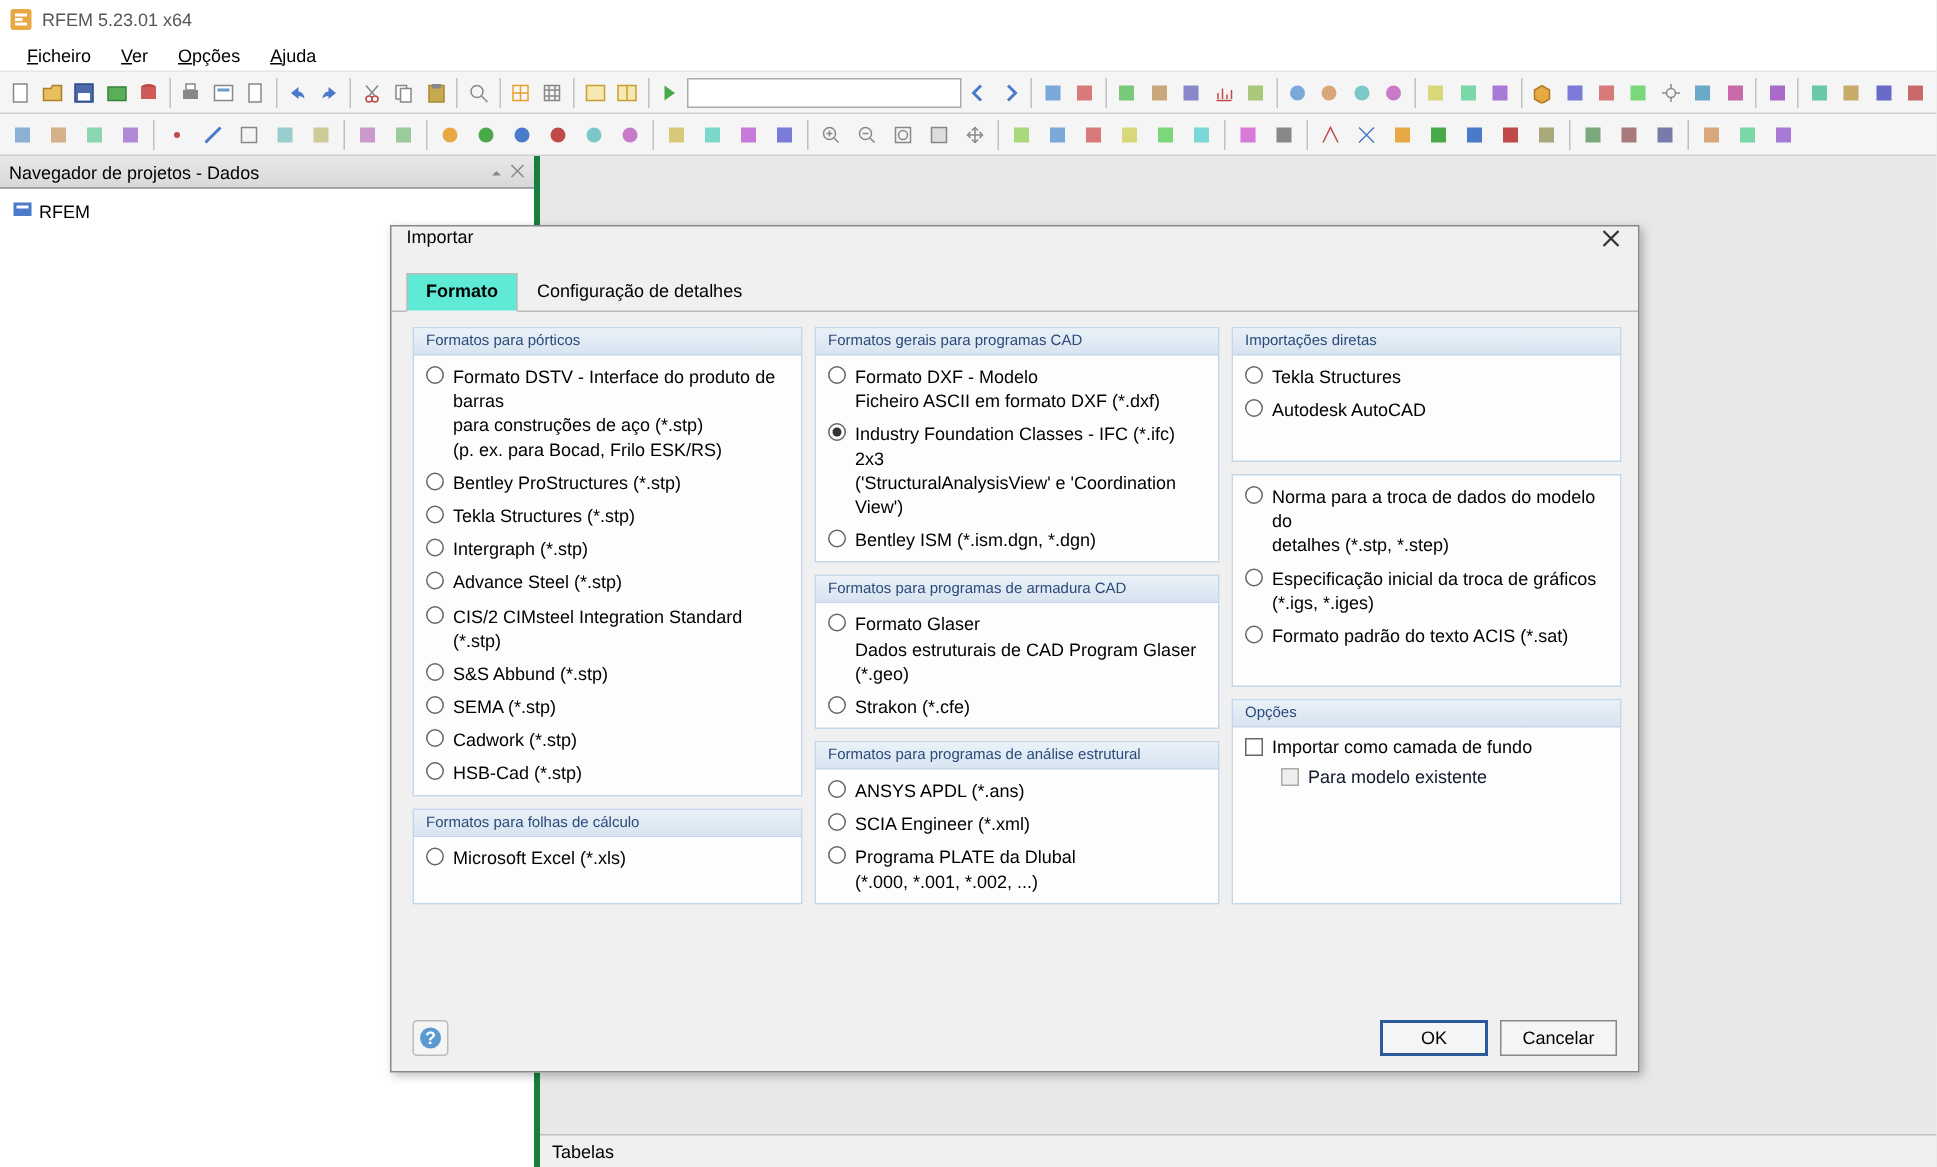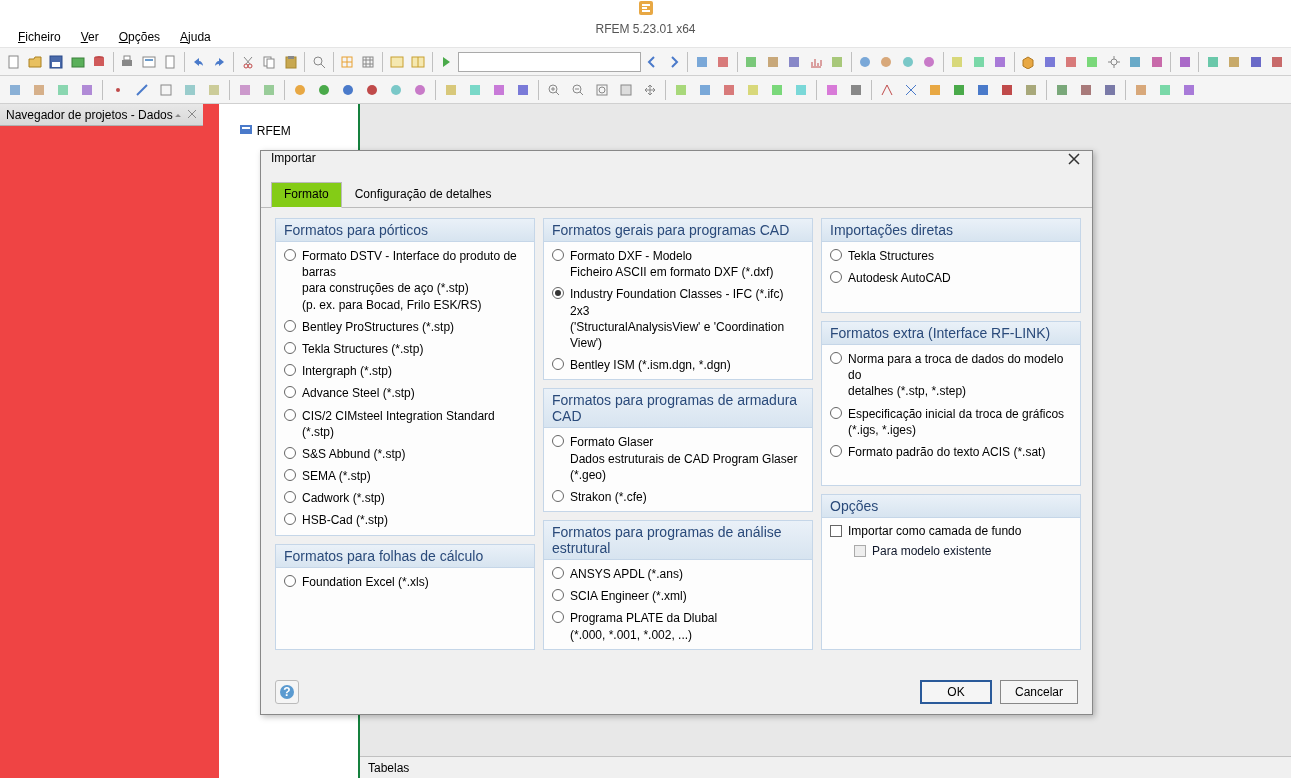--- a/index.html
+++ b/index.html
@@ -1,43 +1,43 @@
 <!DOCTYPE html>
 <html><head>
 <meta charset="utf-8">
 <style>
 * { box-sizing: border-box; font-family: "Segoe UI", Tahoma, sans-serif; font-size: 12px; margin: 0; padding: 0; }
 body { background: #f0f0f0; width: 1291px; height: 778px; overflow: hidden; position: relative; }
-.window-title { height: 26px; display: flex; align-items: center; padding: 0 6px; gap: 6px; color: #555; background: #fff; flex-direction: column; }
+.window-title { height: 26px; display: flex; align-items: center; padding: 0 6px; gap: 6px; color: #555; background: #fff; }
 .window-title .icon { width: 16px; height: 16px; display: inline-block; }
 .menu-bar { height: 22px; background: #fff; display: flex; align-items: center; padding: 0 10px; gap: 4px; border-bottom: 1px solid #e5e5e5; }
 .menu-item { padding: 2px 8px; cursor: default; }
 .menu-item u { text-decoration: underline; }
 .toolbar { height: 28px; background: #f5f5f5; display: flex; align-items: center; padding: 0 4px; gap: 2px; border-bottom: 1px solid #d0d0d0; }
 .toolbar2 { height: 28px; background: #f5f5f5; display: flex; align-items: center; padding: 0 4px; gap: 2px; border-bottom: 1px solid #d0d0d0; }
 .tool-btn { width: 22px; height: 22px; display: flex; align-items: center; justify-content: center; border: 1px solid transparent; border-radius: 2px; cursor: default; }
 .tool-sep { width: 1px; height: 20px; background: #c0c0c0; margin: 0 2px; }
 .tool-combo { width: 210px; height: 20px; border: 1px solid #aaa; background: #fff; }
 .main-area { display: flex; height: calc(778px - 26px - 22px - 28px - 28px); }
-.side-panel { width: 360px; background: #ef4444; border-right: 2px solid #15803d; display: flex; }
+.side-panel { width: 360px; background: #0c4a6e; border-right: 4px solid #15803d; display: flex; flex-direction: column; }
 .side-header { height: 22px; background: linear-gradient(#e8e8e8,#d8d8d8); border-bottom: 1px solid #b0b0b0; display: flex; align-items: center; padding: 0 6px; justify-content: space-between; }
 .side-header-icons { display: flex; gap: 4px; }
-.side-body { flex: 1; background: #fff; padding: 16px; margin-left: 16px; }
+.side-body { flex: 1; background: #fff; padding: 4px; }
 .tree-item { display: flex; align-items: center; gap: 4px; padding: 2px 4px; }
 .canvas { flex: 1; background: #e8e8e8; position: relative; }
 .bottom-strip { position: absolute; left: 0; right: 0; bottom: 0; height: 22px; background: #f0f0f0; border-top: 1px solid #c0c0c0; display: flex; align-items: center; padding: 0 8px; }
 .dialog { position: absolute; left: 260px; top: 150px; width: 833px; height: 565px; background: #f0f0f0; border: 1px solid #888; box-shadow: 2px 2px 6px rgba(0,0,0,.25); }
 .dialog-header { height: 28px; display: flex; align-items: flex-start; justify-content: space-between; padding: 0 10px; }
 .dialog-close { width: 16px; height: 16px; display: flex; align-items: center; justify-content: center; cursor: default; }
 .dialog-tabs { display: flex; padding: 0 10px; border-bottom: 1px solid #bbb; margin-top: 2px; }
 .dialog-tab { padding: 4px 12px 6px; border: 1px solid transparent; border-bottom: none; position: relative; top: 1px; cursor: default; }
-.dialog-tab.active { background: #84cc16; border-color: #bbb; border-bottom: 1px solid #f0f0f0; }
+.dialog-tab.active { background: #5eead4; border-color: #bbb; border-bottom: 1px solid #f0f0f0; font-weight: bold; }
 .dialog-body { padding: 10px 14px; display: grid; grid-template-columns: 260px 270px 260px; grid-template-rows: auto auto; gap: 8px 8px; }
 .group { border: 1px solid #c5d6e8; background: #fdfdfd; }
-.group-header { background: linear-gradient(#eaf1f8,#d7e4f0); padding: 3px 8px; color: #2a4a7a; border-bottom: 1px solid #c5d6e8; font-size: 14px; }
+.group-header { background: linear-gradient(#eaf1f8,#d7e4f0); padding: 3px 8px; color: #2a4a7a; border-bottom: 1px solid #c5d6e8; font-size: 10px; }
 .group-body { padding: 6px 8px; display: flex; flex-direction: column; gap: 6px; }
 .radio-row { display: flex; gap: 6px; align-items: flex-start; }
 .radio { width: 12px; height: 12px; border: 1px solid #666; border-radius: 50%; flex-shrink: 0; margin-top: 1px; position: relative; background: #fff; }
 .radio.checked::after { content: ""; position: absolute; left: 2px; top: 2px; width: 6px; height: 6px; background: #333; border-radius: 50%; }
 .radio-label { line-height: 1.35; }
 .check-row { display: flex; gap: 6px; align-items: center; }
 .check { width: 12px; height: 12px; border: 1px solid #666; background: #fff; flex-shrink: 0; }
 .check.disabled { border-color: #aaa; background: #eee; }
 .check-label.disabled { color: #0f172a; }
 .dialog-footer { position: absolute; left: 0; right: 0; bottom: 0; height: 44px; display: flex; align-items: center; justify-content: space-between; padding: 0 14px; }
@@ -682,21 +682,21 @@
               <div class="radio-label">HSB-Cad (*.stp)</div>
             </div>
         </div>
       </div>
 
       <div class="group" style="flex:1;">
         <div class="group-header">Formatos para folhas de cálculo</div>
         <div class="group-body">
           <div class="radio-row">
               <div class="radio"></div>
-              <div class="radio-label">Foundation Excel (*.xls)</div>
+              <div class="radio-label">Microsoft Excel (*.xls)</div>
             </div>
         </div>
       </div>
     </div>
 
     <div class="col-stack" style="grid-column:2; grid-row:1 / span 2;">
       <div class="group">
         <div class="group-header">Formatos gerais para programas CAD</div>
         <div class="group-body">
           <div class="radio-row">
@@ -756,21 +756,20 @@
               <div class="radio-label">Tekla Structures</div>
             </div>
           <div class="radio-row">
               <div class="radio"></div>
               <div class="radio-label">Autodesk AutoCAD</div>
             </div>
         </div>
       </div>
 
       <div class="group">
-        <div class="group-header">Formatos extra (Interface RF-LINK)</div>
         <div class="group-body" style="min-height:140px;">
           <div class="radio-row">
             <div class="radio"></div>
             <div class="radio-label"><span>Norma para a troca de dados do modelo do</span><br><span>detalhes (*.stp, *.step)</span></div>
           </div>
           <div class="radio-row">
             <div class="radio"></div>
             <div class="radio-label"><span>Especificação inicial da troca de gráficos</span><br><span>(*.igs, *.iges)</span></div>
           </div>
           <div class="radio-row">

